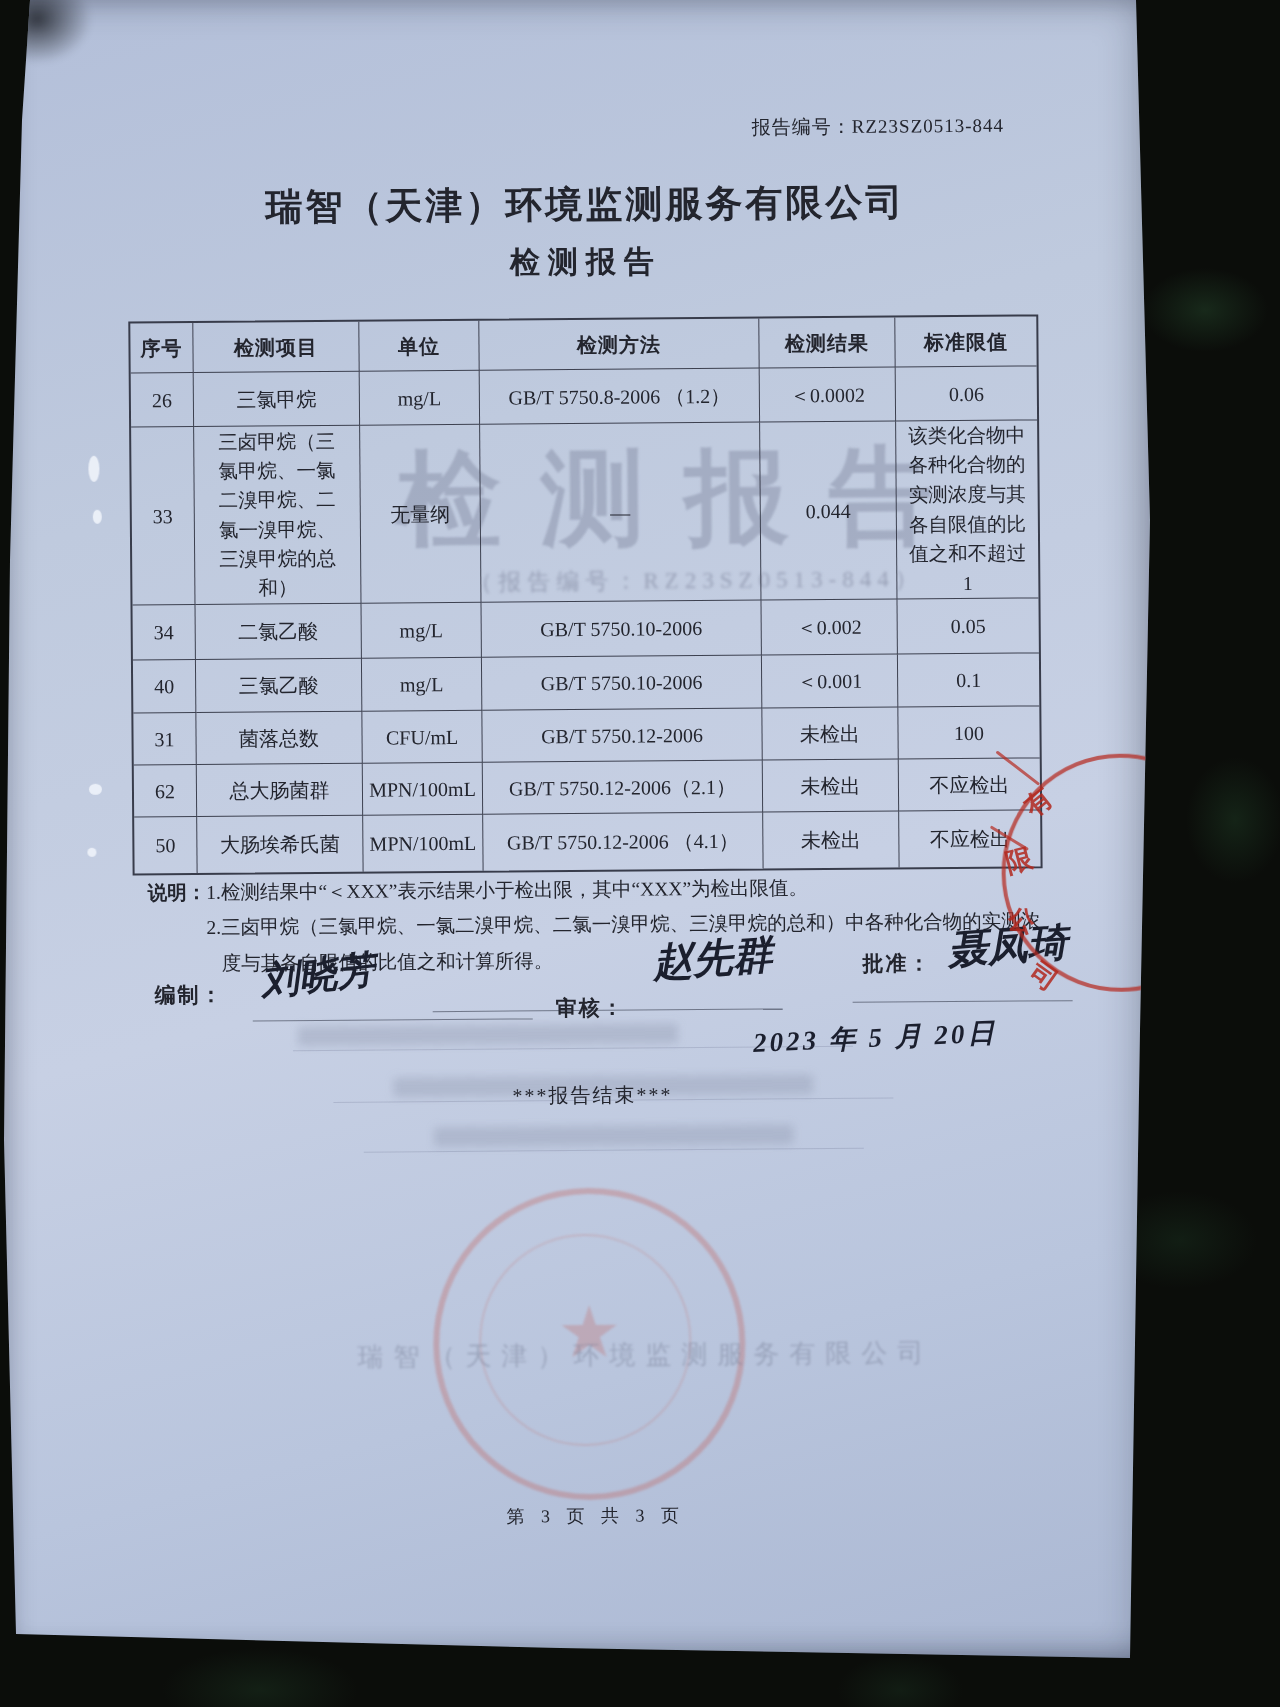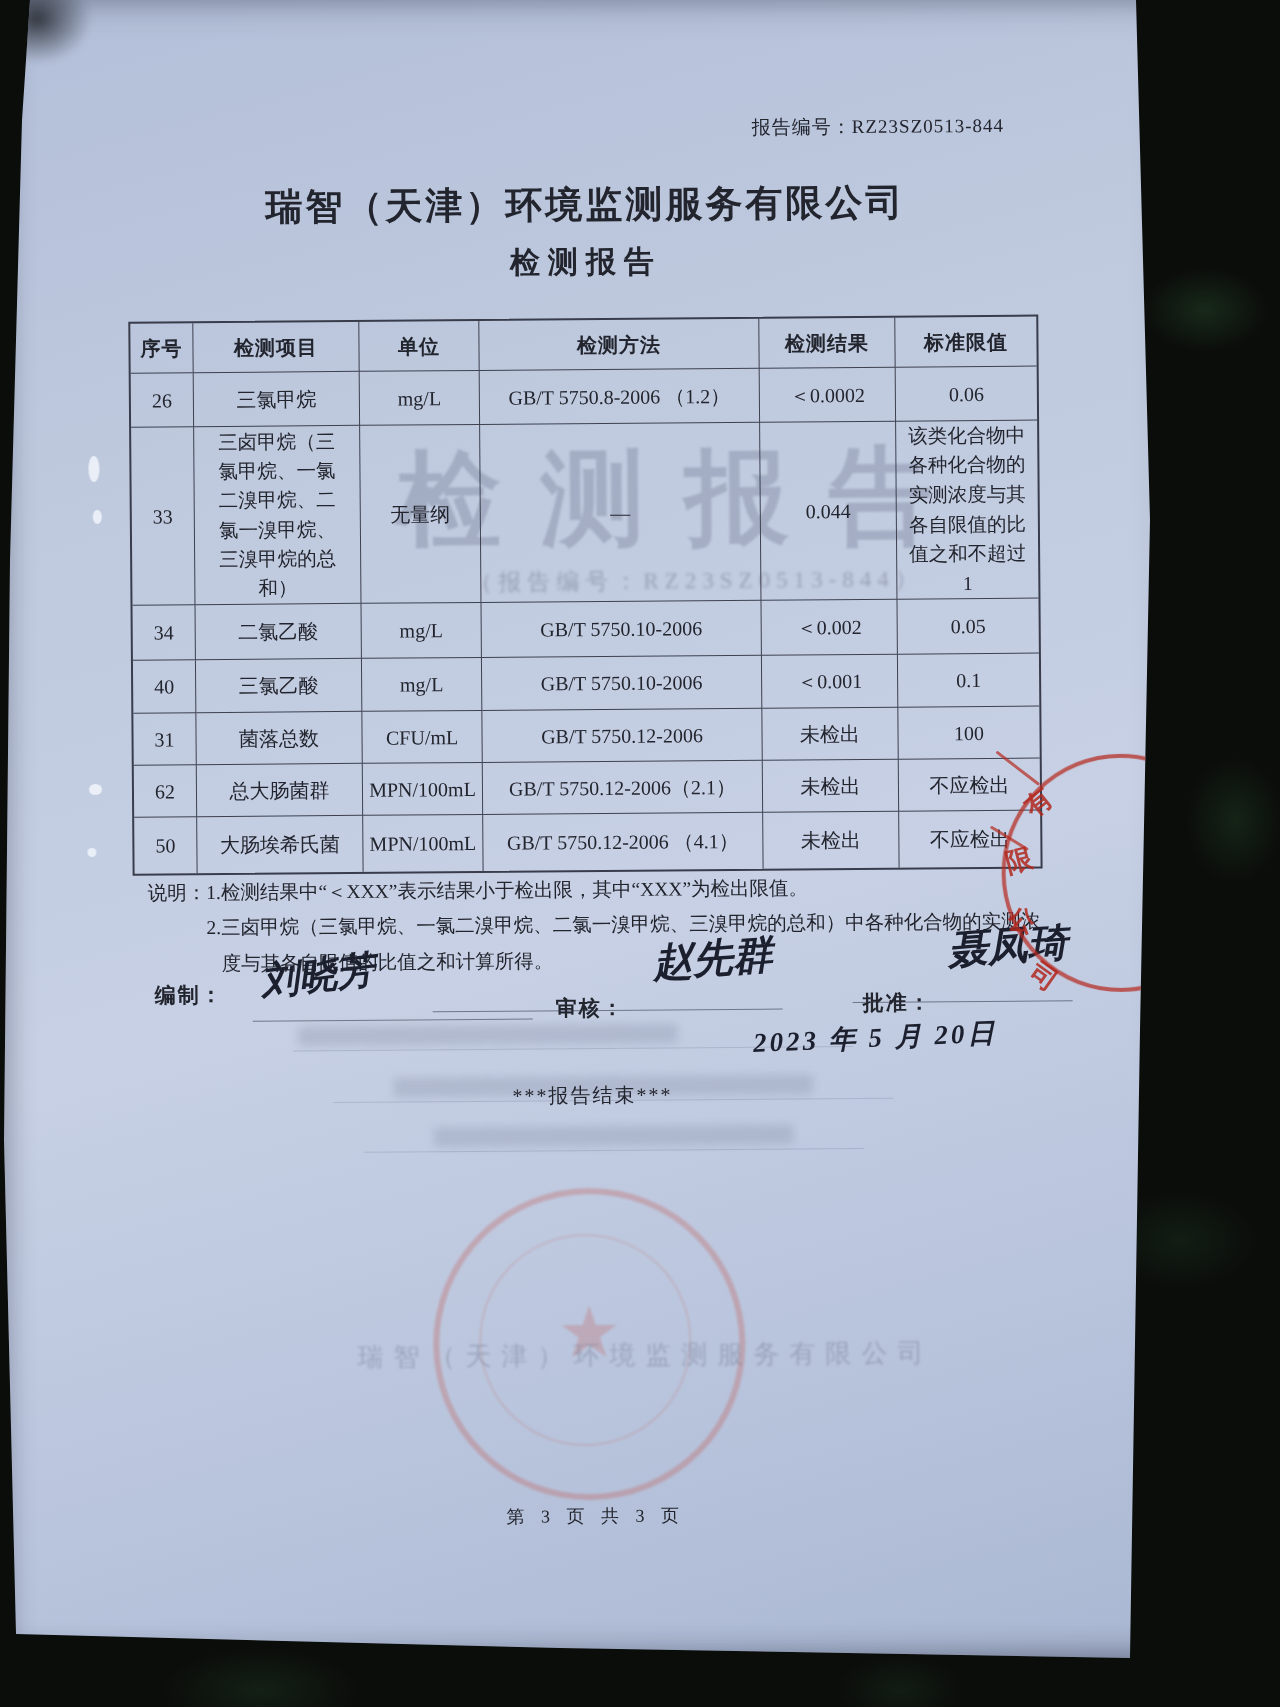--- a/index.html
+++ b/index.html
@@ -7,21 +7,21 @@
     background:
       radial-gradient(90px 60px at 1205px 310px, rgba(34,64,40,.55), transparent 70%),
       radial-gradient(70px 90px at 1235px 820px, rgba(30,58,36,.5), transparent 70%),
       radial-gradient(110px 70px at 1180px 1240px, rgba(26,50,32,.45), transparent 70%),
       radial-gradient(140px 60px at 260px 1690px, rgba(32,60,38,.4), transparent 70%),
       radial-gradient(90px 50px at 900px 1690px, rgba(28,52,34,.4), transparent 70%),
       #0b0d0a;
     font-family:"Liberation Serif","DejaVu Serif",serif;}
   .sheet{position:absolute;left:0;top:0;width:1160px;height:1666px;
     clip-path:polygon(30px 0,1136px 0,1150px 520px,1140px 1030px,1130px 1658px,560px 1648px,16px 1634px,4px 1140px,10px 560px,22px 120px);
-    background:linear-gradient(165deg,#b3bfd9 0%,#bfcade 28%,#c7d0e4 55%,#b9c5dd 78%,#aab7d2 100%);padding-left:34px;}
+    background:linear-gradient(165deg,#b3bfd9 0%,#bfcade 28%,#c7d0e4 55%,#b9c5dd 78%,#aab7d2 100%);}
   .sheet::before{content:"";position:absolute;inset:0;
     box-shadow:inset -22px 0 38px rgba(18,24,42,.28), inset 0 -16px 28px rgba(18,24,42,.22), inset 14px 0 26px rgba(18,24,42,.14);
     pointer-events:none;}
   .corner-blotch{position:absolute;left:-18px;top:-26px;width:110px;height:90px;
     background:radial-gradient(closest-side,rgba(10,12,16,.75),transparent);filter:blur(3px);}
   .content{position:absolute;inset:0;transform:rotate(-0.45deg);transform-origin:50% 40%;color:#23252e;}
 
   .report-no{position:absolute;left:756px;top:116px;font-size:19px;letter-spacing:1px;}
   .title{position:absolute;left:138px;top:180px;width:902px;text-align:center;
     font-size:37px;font-weight:700;letter-spacing:3px;}
@@ -41,21 +41,21 @@
   .cell.hdr{font-weight:600;letter-spacing:1px;}
   .cell.pad-wide{padding:2px 20px;font-size:19.5px;}
   .cell.pad-limit{padding:2px 9px;font-size:19.5px;line-height:1.52;}
 
   .watermark{position:absolute;left:398px;top:430px;font-size:104px;font-weight:700;
     letter-spacing:40px;color:rgba(96,104,128,.30);filter:blur(1px);white-space:nowrap;}
   .ghost-line{position:absolute;left:470px;top:566px;font-size:23px;letter-spacing:6px;
     color:rgba(104,111,136,.48);filter:blur(1.6px);white-space:nowrap;}
 
   .notes{position:absolute;left:146px;top:876px;width:905px;font-size:19.5px;line-height:1.45;display:flex;}
-  .notes .lbl{white-space:nowrap;font-weight:400;}
+  .notes .lbl{white-space:nowrap;font-weight:700;}
   .notes .body div{margin-bottom:7px;}
   .notes .indent{padding-left:15px;}
 
   .signoff-label{position:absolute;font-size:21px;font-weight:600;letter-spacing:2px;}
   .sig{position:absolute;font-size:38px;font-style:italic;font-weight:600;color:#1b1f2e;white-space:nowrap;}
   .sig-underline{position:absolute;height:0;border-top:1.5px solid rgba(42,47,64,.55);}
   .date{position:absolute;left:750px;top:1022px;font-size:27px;font-style:italic;font-weight:600;
     transform:rotate(-2deg);color:#1b1f2e;letter-spacing:3px;white-space:nowrap;}
   .end-marker{position:absolute;left:138px;top:1082px;width:902px;text-align:center;
     font-size:20px;letter-spacing:2px;}
@@ -173,21 +173,21 @@
       </div>
 
       <div class="signoff-label" style="left:152px;top:978px;">编制：</div>
       <div class="sig" style="left:258px;top:948px;transform:rotate(-6deg);">刘晓芳</div>
       <div class="sig-underline" style="left:250px;top:1018px;width:280px;"></div>
 
       <div class="signoff-label" style="left:553px;top:964px;margin-top:30px;">审核：</div>
       <div class="sig" style="left:650px;top:932px;transform:rotate(-4deg);font-size:40px;">赵先群</div>
       <div class="sig-underline" style="left:430px;top:1010px;width:350px;"></div>
 
-      <div class="signoff-label" style="left:860px;top:991px;">批准：</div>
+      <div class="signoff-label" style="left:860px;top:952px;">批准：</div>
       <div class="sig" style="left:945px;top:922px;transform:rotate(-4deg);font-size:40px;">聂凤琦</div>
       <div class="sig-underline" style="left:850px;top:1004px;width:220px;"></div>
 
       <div class="date">2023 年 5 月 20日</div>
 
       <div class="ghost-bar" style="left:295px;top:1024px;width:380px;height:20px;"></div>
       <div class="ghost-rule" style="left:290px;top:1048px;width:560px;"></div>
       <div class="ghost-bar" style="left:390px;top:1076px;width:420px;height:20px;"></div>
       <div class="ghost-rule" style="left:330px;top:1100px;width:560px;"></div>
       <div class="ghost-bar" style="left:430px;top:1126px;width:360px;height:20px;"></div>

